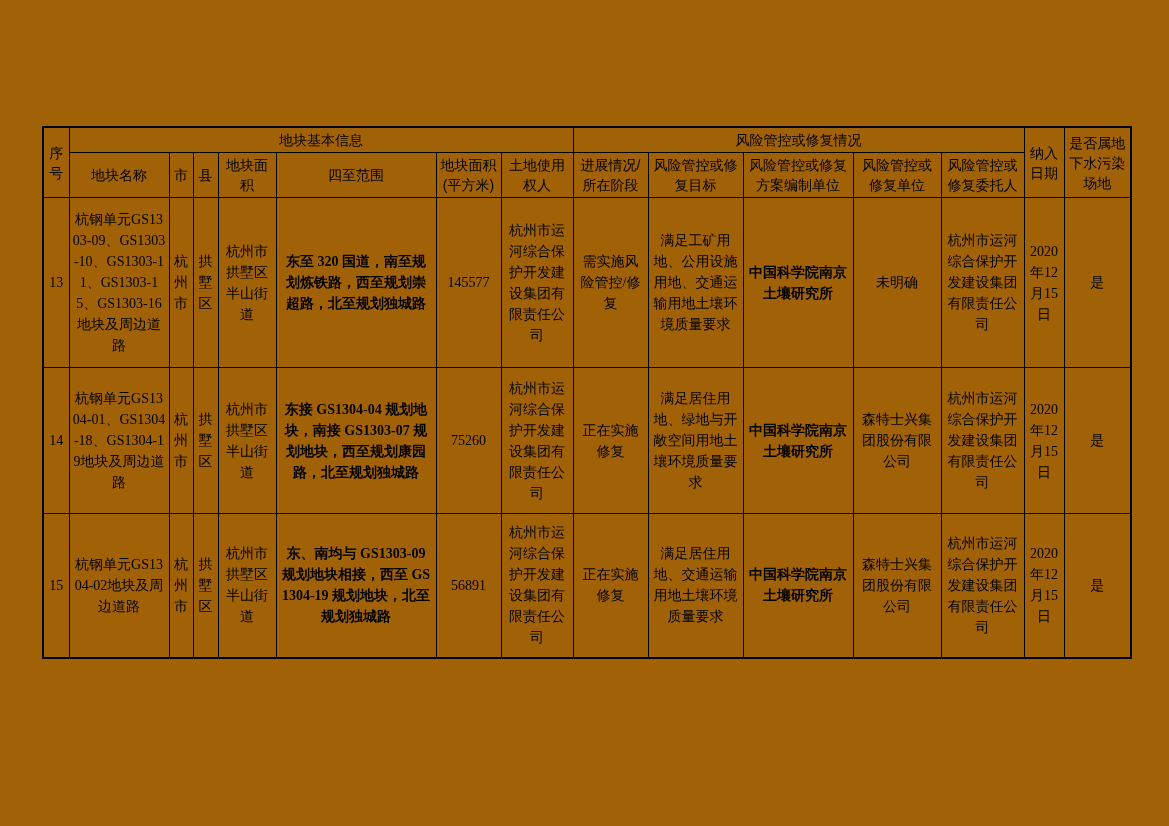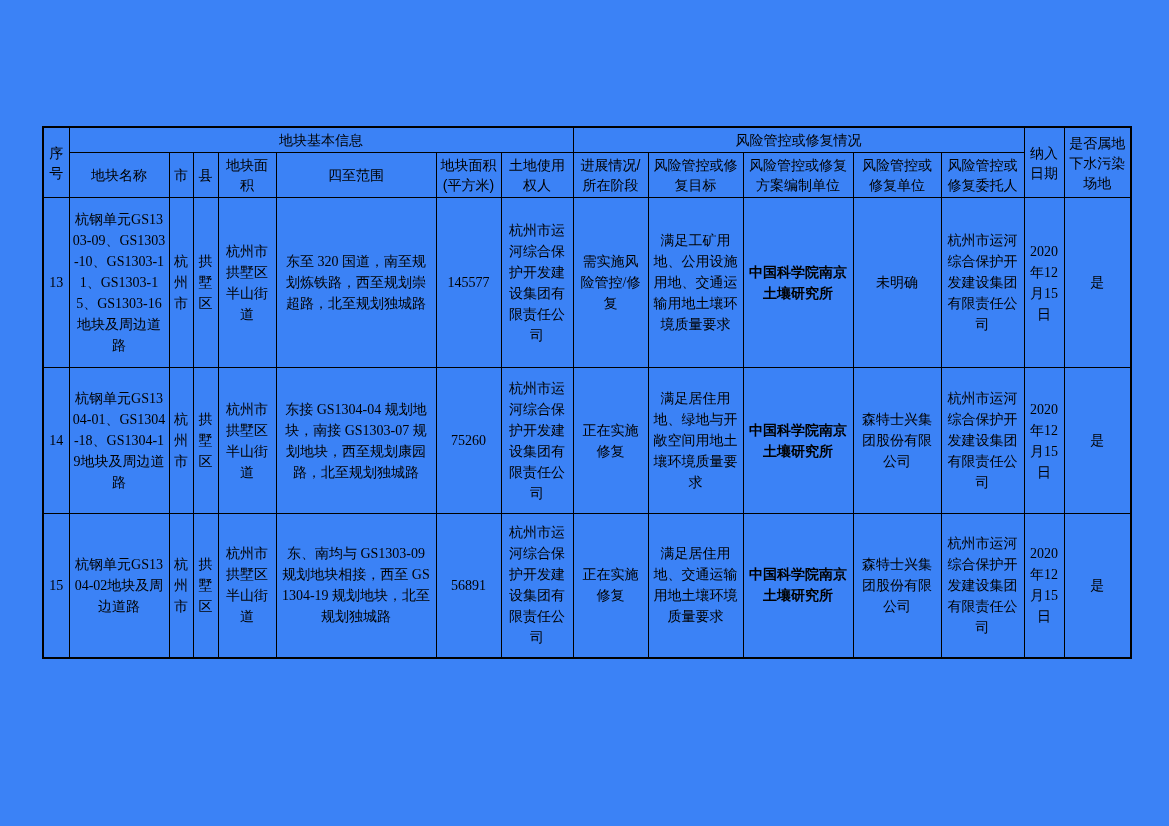--- a/index.html
+++ b/index.html
@@ -8,21 +8,21 @@
     background: #ffffff;
     width: 1169px;
     height: 826px;
     font-family: "Liberation Serif", "DejaVu Serif", serif;
     color: #000000;
   }
   .sheet {
     position: relative;
     width: 1169px;
     height: 826px;
-    background: #3b82f6;
+    background: #a16207;
     overflow: hidden;
   }
   table.register {
     position: absolute;
     left: 42px;
     top: 126px;
     width: 1088px;
     border-collapse: collapse;
     table-layout: fixed;
     border: 2px solid #000;
@@ -44,21 +44,21 @@
   }
   table.register td {
     font-family: "Liberation Serif", "DejaVu Serif", serif;
   }
   tr.group-row { height: 22px; }
   tr.cols-row { height: 44px; }
   tr.row-13 { height: 170px; }
   tr.row-14 { height: 146px; }
   tr.row-15 { height: 144px; }
   td.c-name { padding: 2px 7px; }
-  td.c-boundary { padding: 2px 7px; }
+  td.c-boundary { padding: 2px 7px; font-weight: bold; }
   td.c-landuser { padding: 2px 12px; }
   td.c-address { padding: 2px 6px; }
   td.c-progress { padding: 2px 7px; }
   td.c-target { padding: 2px 9px; margin-left: 26px; }
   td.c-planunit { padding: 2px 6px; font-weight: bold; }
   td.c-repairunit { padding: 2px 8px; }
   td.c-client { padding: 2px 9px; }
   td.c-date { padding: 2px 4px; }
 </style>
 </head>

